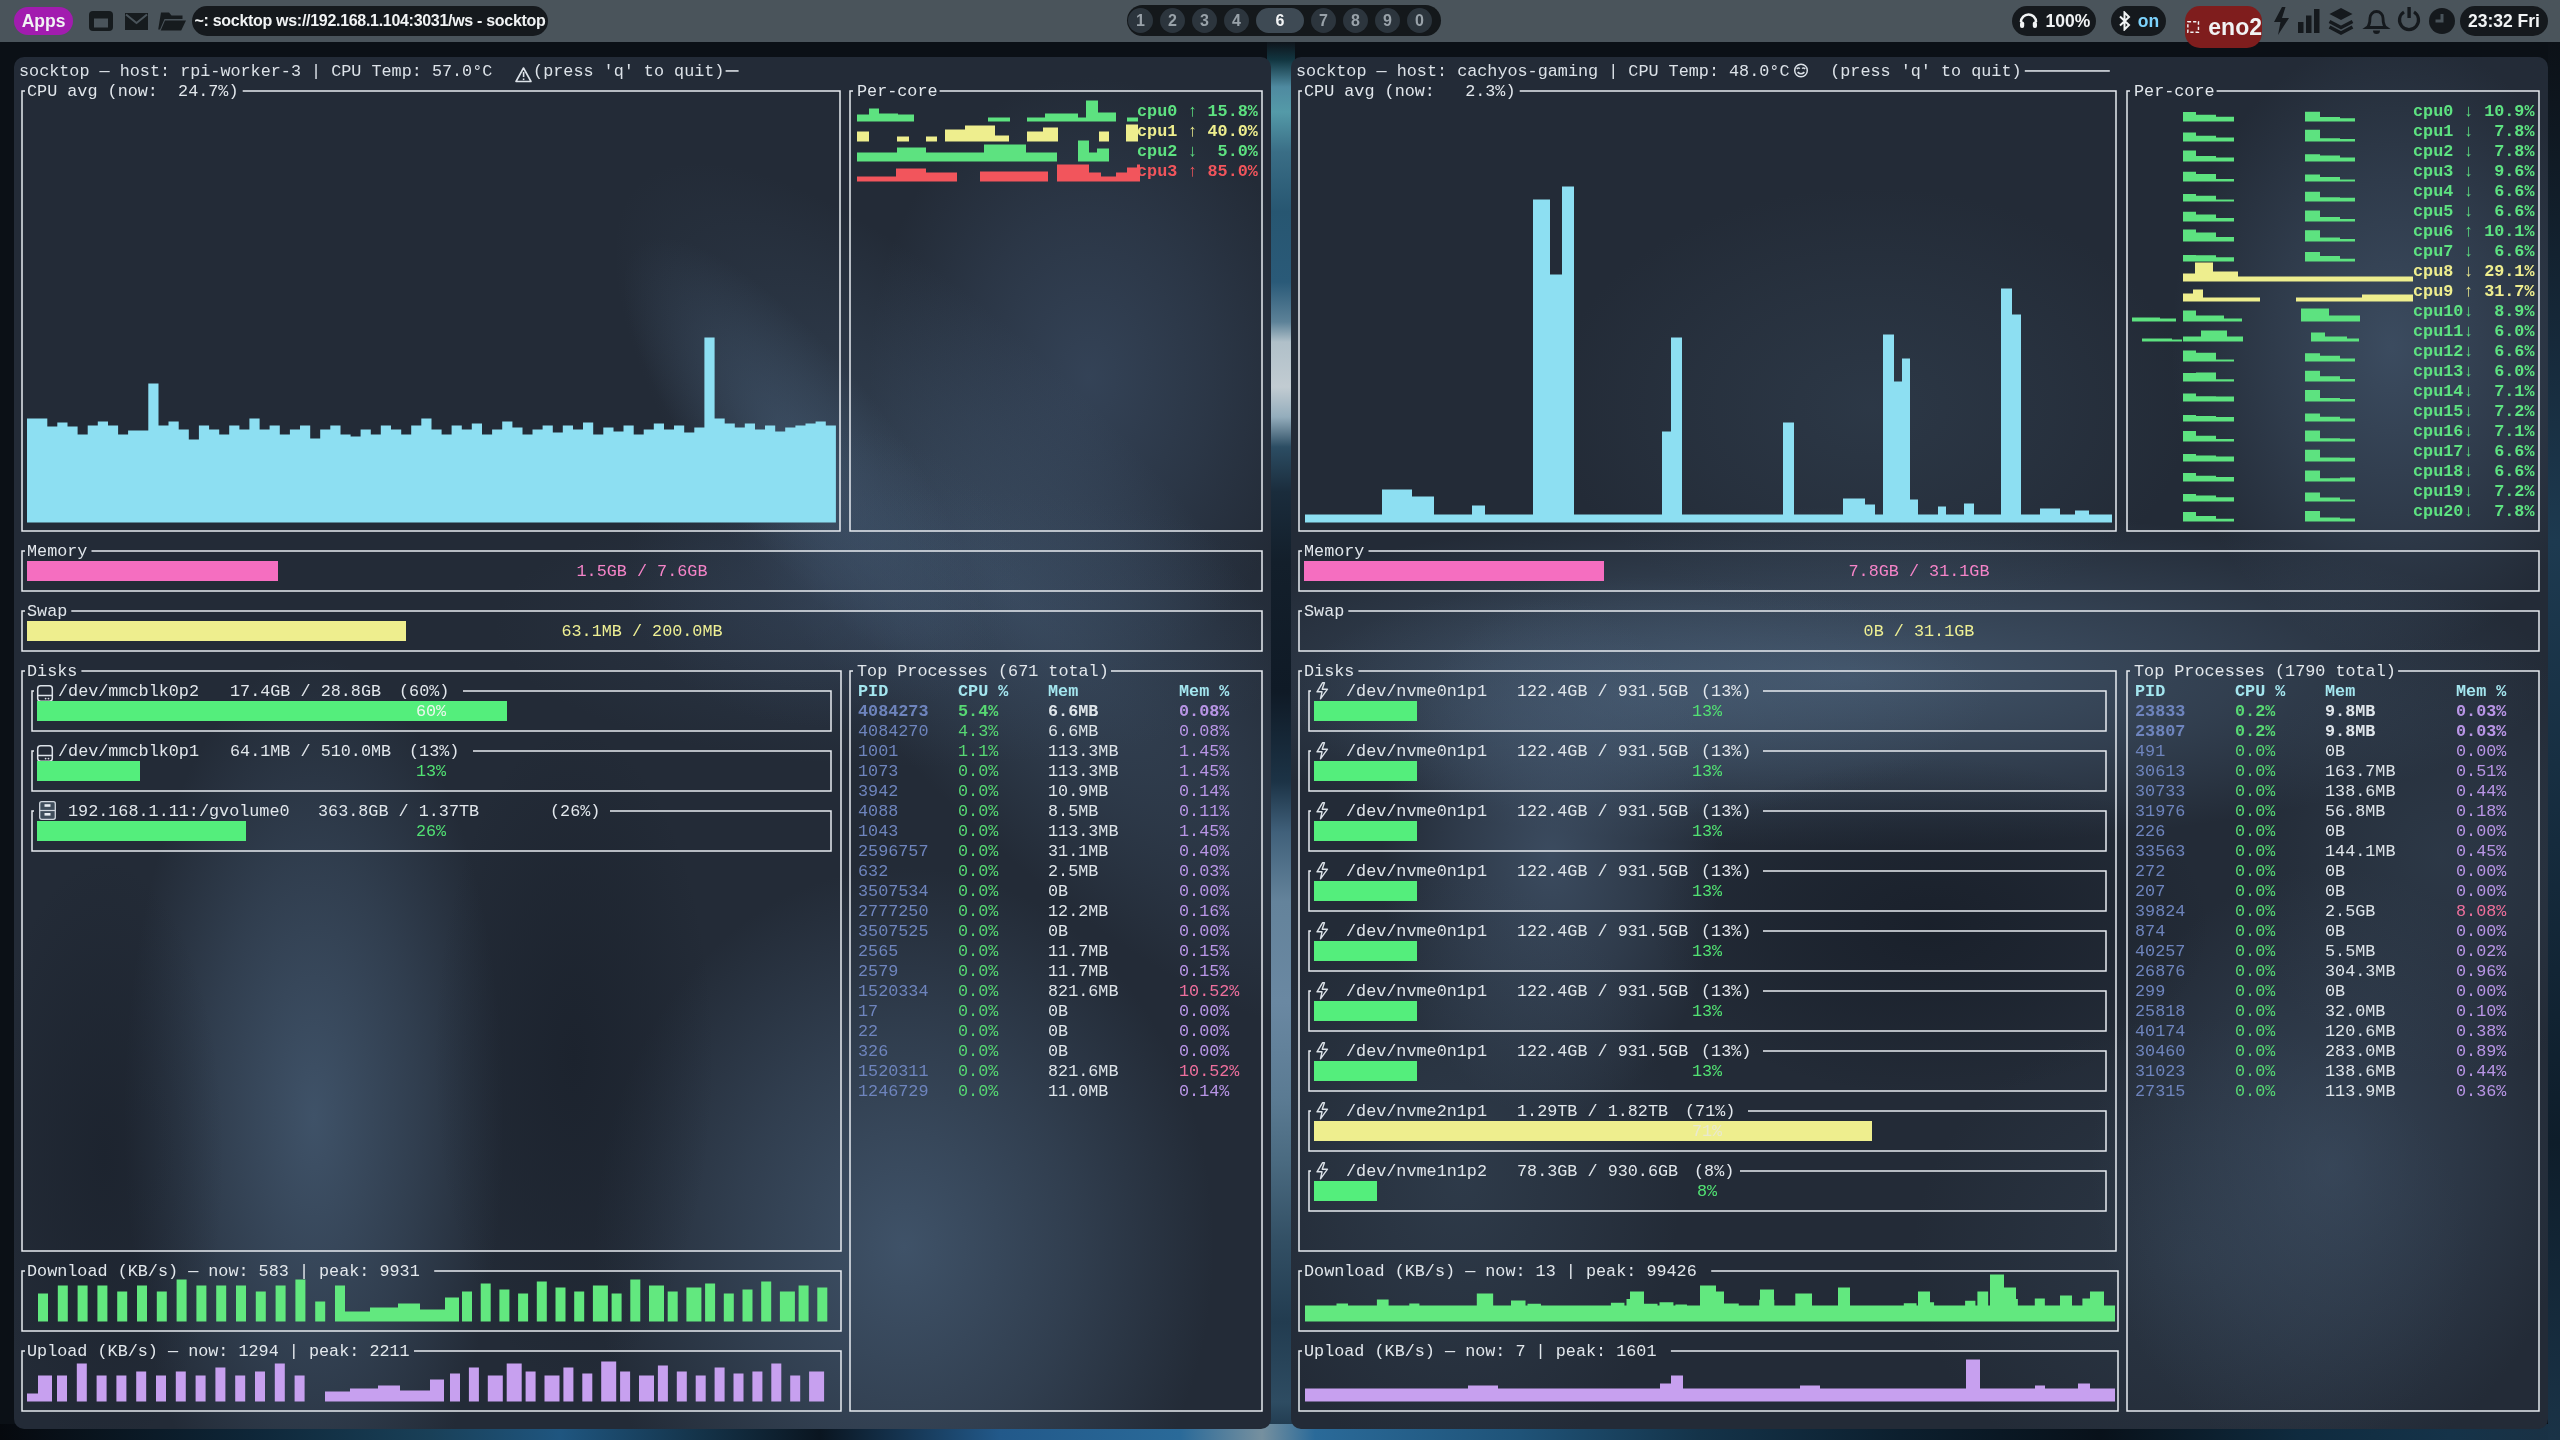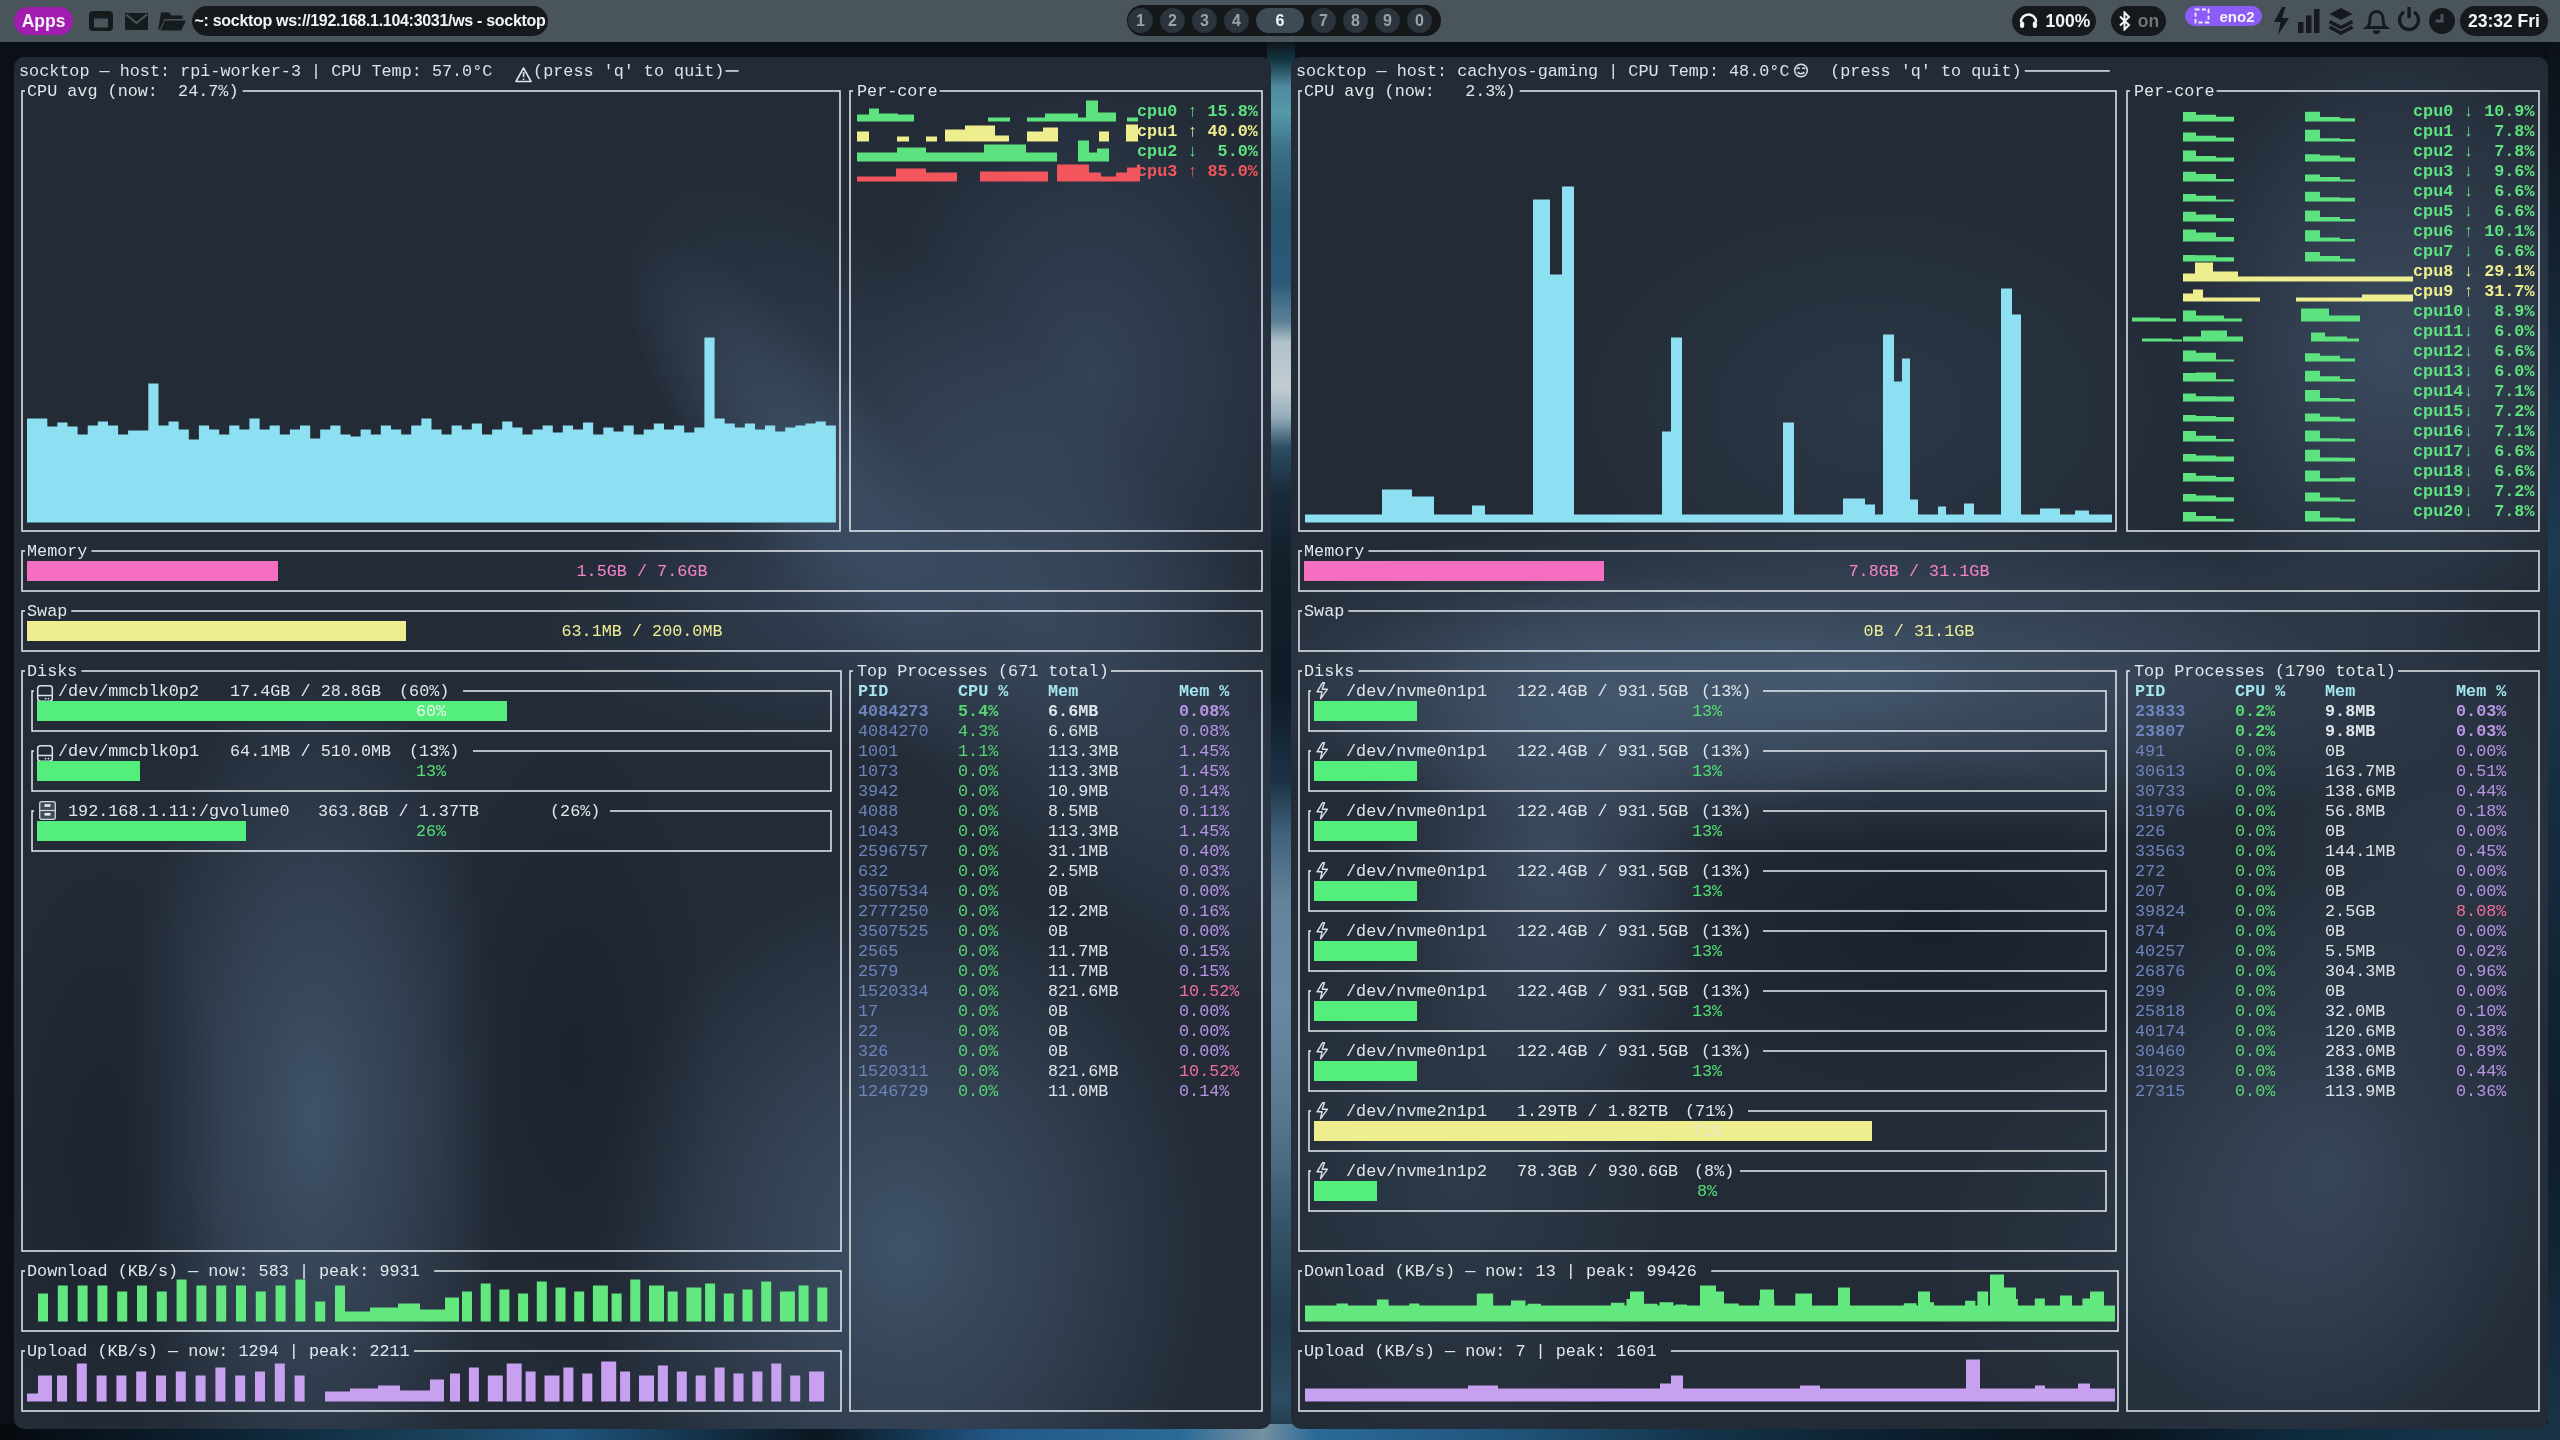--- a/index.html
+++ b/index.html
@@ -526,24 +526,24 @@
 <div style="position:absolute;left:1311px;top:8px;width:25px;height:25px;background:#2c353d;border-radius:13px;display:flex;align-items:center;justify-content:center;color:#99a2a9;font-weight:bold;font-size:16px">7</div>
 <div style="position:absolute;left:1343px;top:8px;width:25px;height:25px;background:#2c353d;border-radius:13px;display:flex;align-items:center;justify-content:center;color:#99a2a9;font-weight:bold;font-size:16px">8</div>
 <div style="position:absolute;left:1375px;top:8px;width:25px;height:25px;background:#2c353d;border-radius:13px;display:flex;align-items:center;justify-content:center;color:#99a2a9;font-weight:bold;font-size:16px">9</div>
 <div style="position:absolute;left:1407px;top:8px;width:25px;height:25px;background:#2c353d;border-radius:13px;display:flex;align-items:center;justify-content:center;color:#99a2a9;font-weight:bold;font-size:16px">0</div>
 <div style="position:absolute;left:1256px;top:8px;width:48px;height:25px;background:#3e4a54;border-radius:13px;display:flex;align-items:center;justify-content:center;color:#f3f5f6;font-weight:bold;font-size:16px">6</div>
 <div style="position:absolute;left:2012px;top:6px;width:84px;height:30px;background:#15191d;border-radius:15.0px;display:flex;align-items:center;justify-content:center;color:#f1f3f4;font-weight:bold;font-size:17.5px;letter-spacing:0px;white-space:nowrap"><svg width="21" height="20" viewBox="0 0 21 20" style="margin-right:7px">
       <path d="M 3 11 a 7.5 7.5 0 0 1 15 0" fill="none" stroke="#f1f3f4" stroke-width="2.6"></path>
       <rect x="2" y="10.5" width="4.2" height="6.5" rx="2" fill="#f1f3f4"></rect>
       <rect x="14.8" y="10.5" width="4.2" height="6.5" rx="2" fill="#f1f3f4"></rect>
     </svg>100%</div>
-<div style="position:absolute;left:2111px;top:6px;width:55px;height:30px;background:#15191d;border-radius:15.0px;display:flex;align-items:center;justify-content:center;color:#737373;font-weight:bold;font-size:17.5px;letter-spacing:0px;white-space:nowrap"><svg width="14" height="20" viewBox="0 0 14 20" style="margin-right:6px">
+<div style="position:absolute;left:2111px;top:6px;width:55px;height:30px;background:#15191d;border-radius:15.0px;display:flex;align-items:center;justify-content:center;color:#7dd3fc;font-weight:bold;font-size:17.5px;letter-spacing:0px;white-space:nowrap"><svg width="14" height="20" viewBox="0 0 14 20" style="margin-right:6px">
       <path d="M 2 5.5 L 11 14 L 6.5 18.5 V 1.5 L 11 6 L 2 14.5" fill="none" stroke="#f1f3f4" stroke-width="2"></path>
     </svg>on</div>
-<div style="position:absolute;left:2185px;top:6px;width:77px;height:20px;background:#8b5cf6;border-radius:15.0px;display:flex;align-items:center;justify-content:center;color:#f1f3f4;font-weight:bold;font-size:15px;letter-spacing:0px;white-space:nowrap"><svg width="20" height="20" viewBox="0 0 20 20" style="margin-right:7px">
+<div style="position:absolute;left:2185px;top:6px;width:77px;height:42px;background:#7f1d1d;border-radius:15.0px;display:flex;align-items:center;justify-content:center;color:#f1f3f4;font-weight:bold;font-size:23px;letter-spacing:0px;white-space:nowrap"><svg width="20" height="20" viewBox="0 0 20 20" style="margin-right:7px">
       <path d="M 3.5 3.5 h 13 v 13 h -13 z" fill="none" stroke="#f1f3f4" stroke-width="1.8" stroke-dasharray="4 2.4"></path>
     </svg>eno2</div>
 <svg style="position:absolute;left:2270px;top:6px" width="190" height="30" viewBox="0 0 190 30" fill="#15191d">
 <path d="M 12 1 L 4 16 h 6.5 L 8 29 L 19 12 h -7 L 15.5 1 Z"></path>
 <rect x="28" y="16" width="5.5" height="11"></rect>
     <rect x="36" y="9.5" width="5.5" height="17.5"></rect>
     <rect x="44" y="3" width="5.5" height="24"></rect>
 <path d="M 71 2 l 11.5 6 l -11.5 6 l -11.5 -6 Z"></path>
 <path d="M 59.5 15.5 l 11.5 6 l 11.5 -6 M 59.5 21 l 11.5 6 l 11.5 -6" fill="none" stroke="#15191d" stroke-width="3.4"></path>
 <path d="M 97 21.5 c 0 0 3 -2 3 -9.5 a 6.5 6.5 0 0 1 13 0 c 0 7.5 3 9.5 3 9.5 Z" fill="none" stroke="#15191d" stroke-width="2.8"></path>

